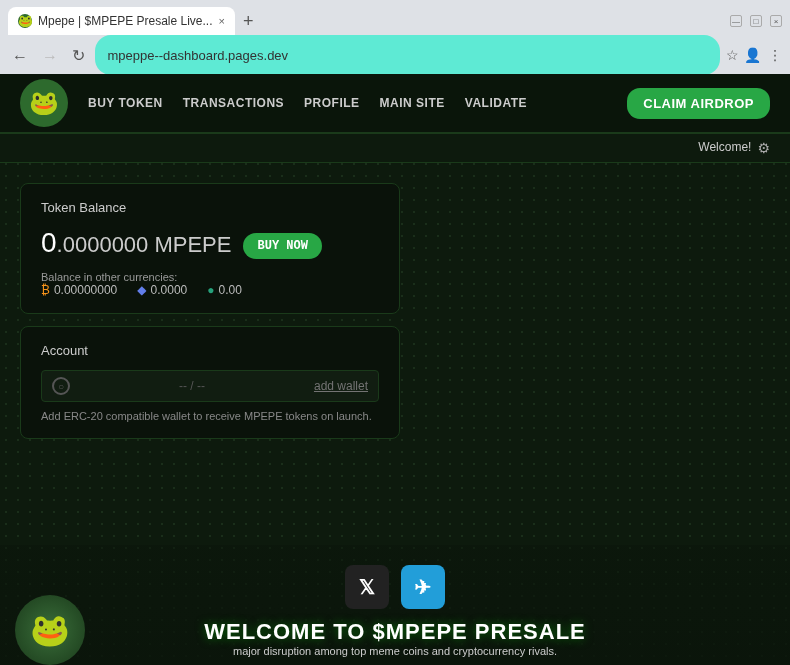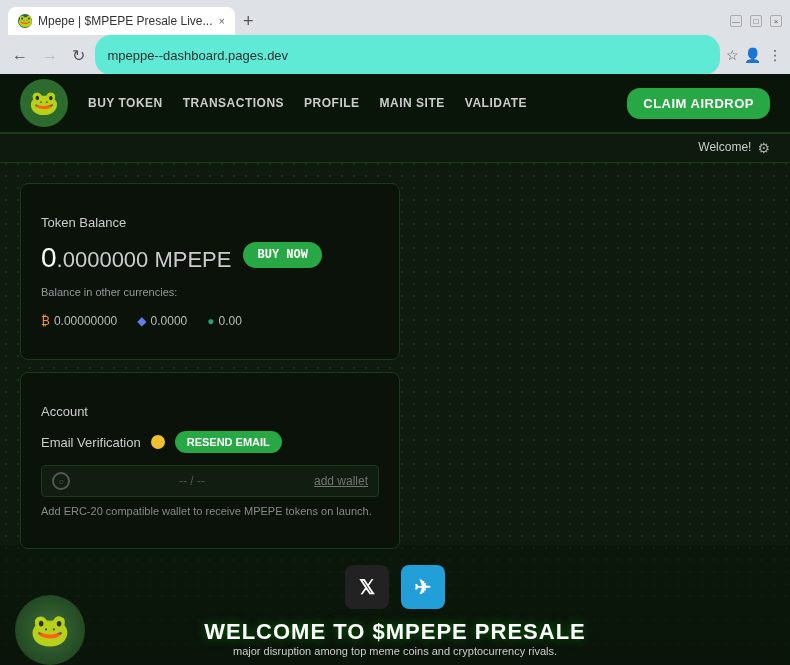--- a/index.html
+++ b/index.html
@@ -185,31 +185,31 @@
       gap: 12px;
       position: relative;
       z-index: 2;
     }
 
     
     .card {
       background: #0a120a;
       border: 1px solid #1a3a1a;
       border-radius: 8px;
-      padding: 31px 20px;
+      padding: 16px 20px;
       max-width: 380px;
     }
     .card-title {
       color: #ccc;
       font-size: 13px;
       margin-bottom: 12px;
     }
     .token-balance-row {
       display: flex;
-      align-items: flex-start;
+      align-items: flex-end;
       gap: 12px;
       margin-bottom: 12px;
     }
     .balance-amount {
       font-size: 22px;
       color: #ccc;
     }
     .balance-amount .zero {
       font-size: 28px;
       color: #fff;
@@ -221,21 +221,21 @@
       padding: 6px 14px;
       border-radius: 16px;
       font-size: 12px;
       font-weight: bold;
       cursor: pointer;
       font-family: Liberation Mono, monospace;
     }
     .balance-currencies-label {
       color: #999;
       font-size: 11px;
-      margin-bottom: 16px;
+      margin-bottom: 0;
     }
     .currency-row {
       display: flex;
       gap: 20px;
       align-items: center;
     }
     .currency-item {
       display: flex;
       align-items: center;
       gap: 4px;
@@ -441,25 +441,20 @@
         </div>
         <div class="currency-item">
           <span class="usdt-icon">●</span>
           <span>0.00</span>
         </div>
       </div>
     </div>
 
     <div class="card">
       <div class="card-title">Account</div>
-      <div class="email-verification-row">
-        <span class="ev-label">Email Verification</span>
-        <span class="ev-dot"></span>
-        <button class="resend-btn">RESEND EMAIL</button>
-      </div>
       <div class="wallet-row">
         <div class="wallet-circle">○</div>
         <span class="wallet-separator">-- / --</span>
         <span class="add-wallet-link">add wallet</span>
       </div>
       <div class="wallet-note">Add ERC-20 compatible wallet to receive MPEPE tokens on launch.</div>
     </div>
 
   </div>
 

